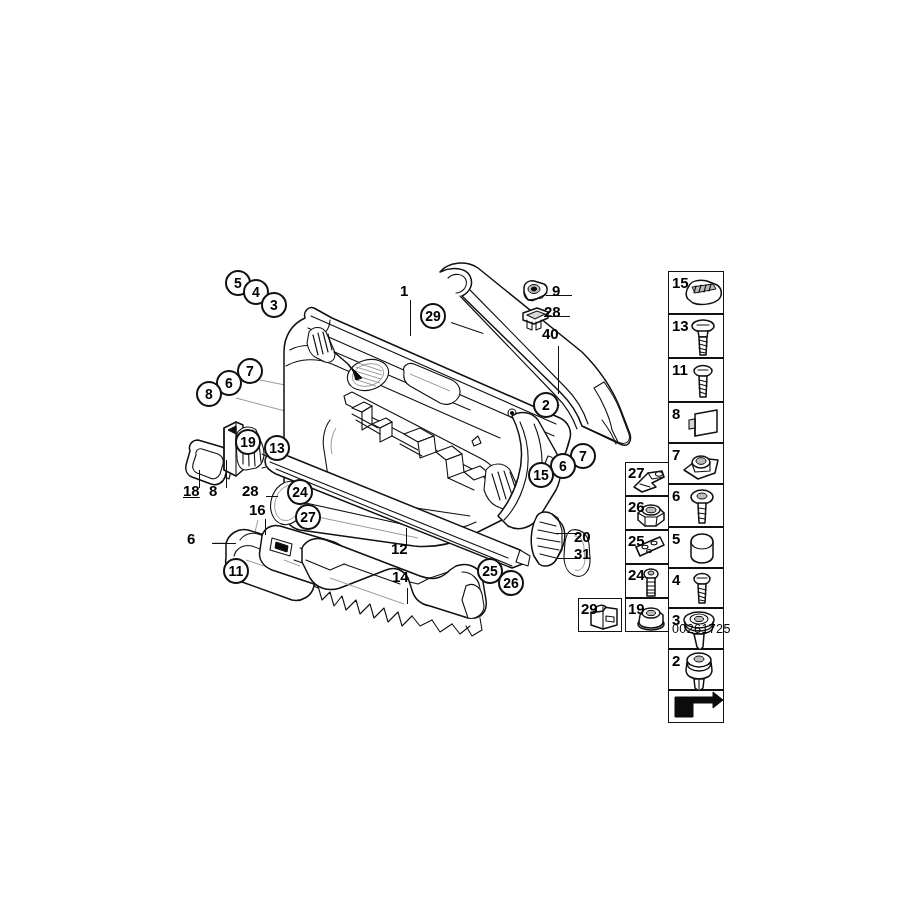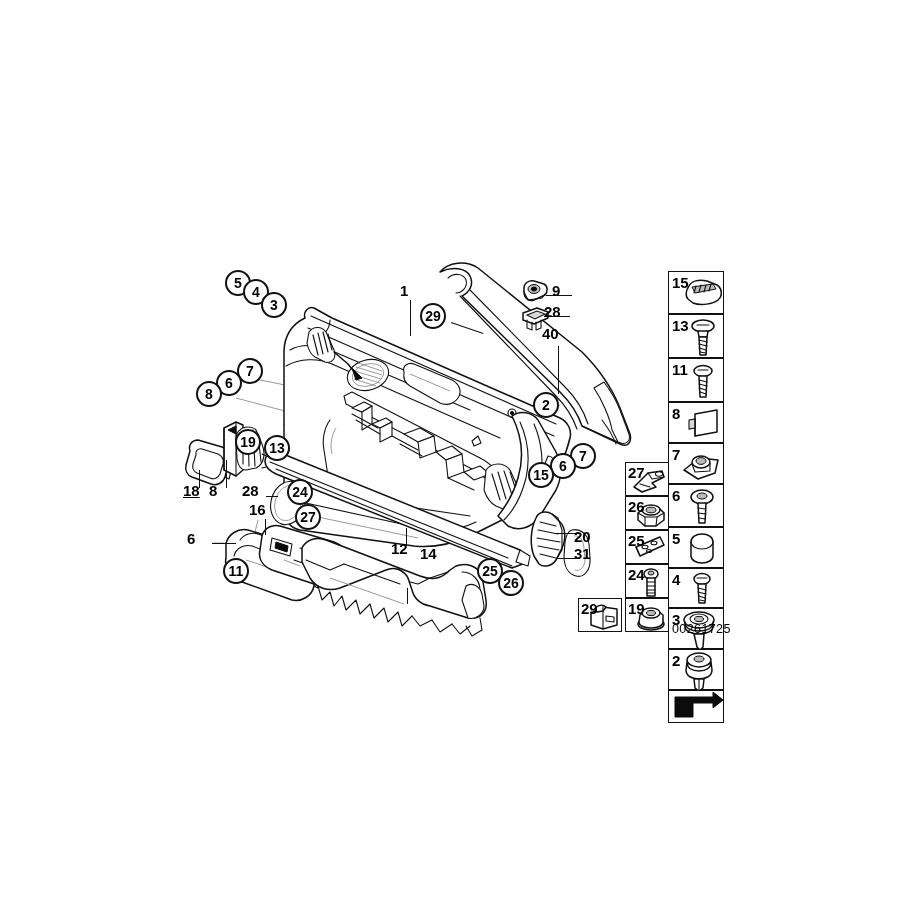--- a/index.html
+++ b/index.html
@@ -347,21 +347,21 @@
       <div class="plainnum" style="left: 209px; top: 483px;">8</div>
       <div class="plainnum" style="left: 242px; top: 483px;">28</div>
       <div class="bubble" style="left: 287px; top: 479px;">24</div>
       <div class="plainnum" style="left: 249px; top: 502px;">16</div>
       <div class="bubble" style="left: 295px; top: 504px;">27</div>
       <div class="plainnum" style="left: 187px; top: 531px;">6</div>
       <div class="plainnum" style="left: 391px; top: 541px;">12</div>
       <div class="plainnum" style="left: 574px; top: 521px; margin-top: 8px;">20</div>
       <div class="plainnum" style="left: 574px; top: 546px;">31</div>
       <div class="bubble" style="left: 223px; top: 558px;">11</div>
-      <div class="plainnum" style="left: 392px; top: 546px; margin-left: 28px;">14</div>
+      <div class="plainnum" style="left: 392px; top: 569px;">14</div>
       <div class="bubble" style="left: 477px; top: 558px;">25</div>
       <div class="bubble" style="left: 498px; top: 570px;">26</div>
     </div>
 
   <div id="legend">
 
     <div class="lbox" style="left:668px;top:271px;width:56px;height:43px;">
       <svg width="56" height="43">
         <path class="lnf" d="M20 14 C22 9 30 7 38 9 L48 13 C53 16 54 24 49 28
                               C44 32 32 34 24 31 L19 27 C16 24 17 18 20 14 Z"></path>

